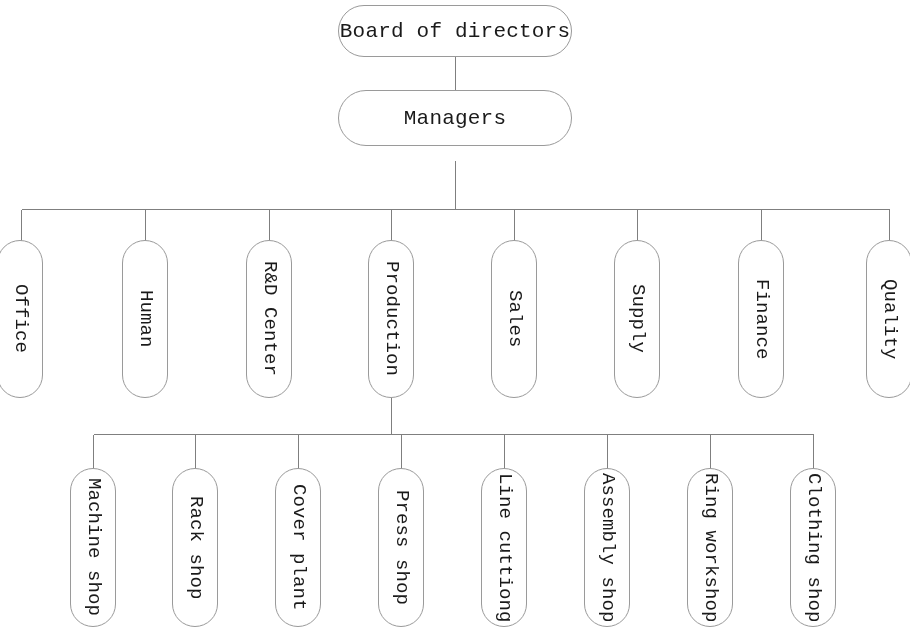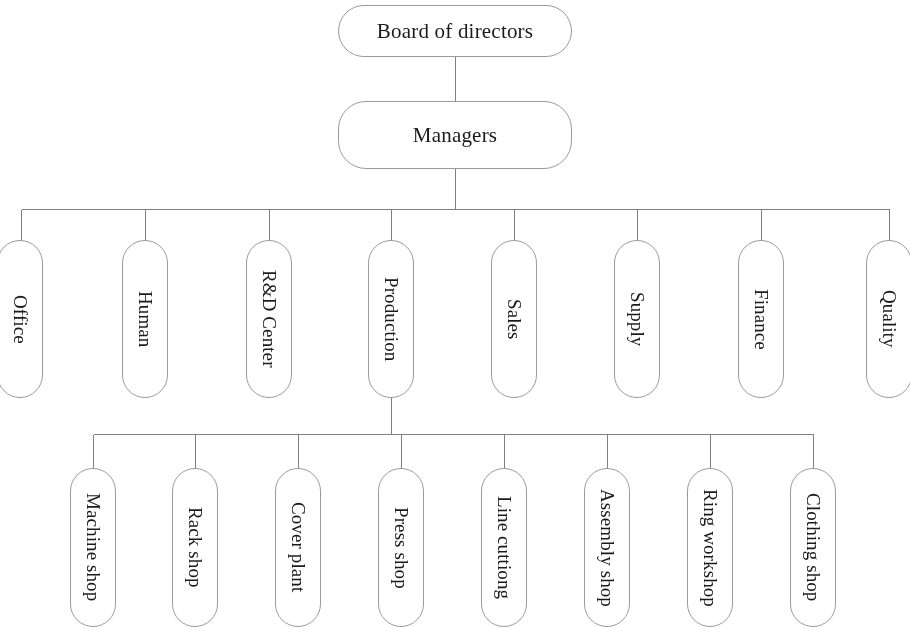--- a/index.html
+++ b/index.html
@@ -6,21 +6,21 @@
     margin: 0;
     padding: 0;
     background: #ffffff;
   }
   #chart {
     position: relative;
     width: 910px;
     height: 628px;
     background: #ffffff;
     overflow: hidden;
-    font-family: Liberation Serif, serif;
+    font-family: Liberation Mono, monospace;
   }
   #edges {
     position: absolute;
     left: 0;
     top: 0;
     width: 910px;
     height: 628px;
   }
   .node {
     position: absolute;
@@ -85,21 +85,21 @@
       <line x1="607.5" y1="434.5" x2="607.5" y2="469"></line>
       <line x1="710.5" y1="434.5" x2="710.5" y2="469"></line>
       <line x1="813.5" y1="434.5" x2="813.5" y2="469"></line>
     </g>
   </svg>
 
   <div class="node node-top" style="left:338px; top:5px; width:234px; height:52px;">
     <span>Board of directors</span>
   </div>
 
-  <div class="node node-top" style="left:338px; top:101px; width:234px; height:68px;">
+  <div class="node node-top" style="left:338px; top:90px; width:234px; height:56px;">
     <span>Managers</span>
   </div>
 
   <div class="node node-v" style="left:-3px; top:240px; width:46px; height:158px;">
     <span class="vlabel">Office</span>
   </div>
   <div class="node node-v" style="left:122px; top:240px; width:46px; height:158px;">
     <span class="vlabel">Human</span>
   </div>
   <div class="node node-v" style="left:246px; top:240px; width:46px; height:158px;">

